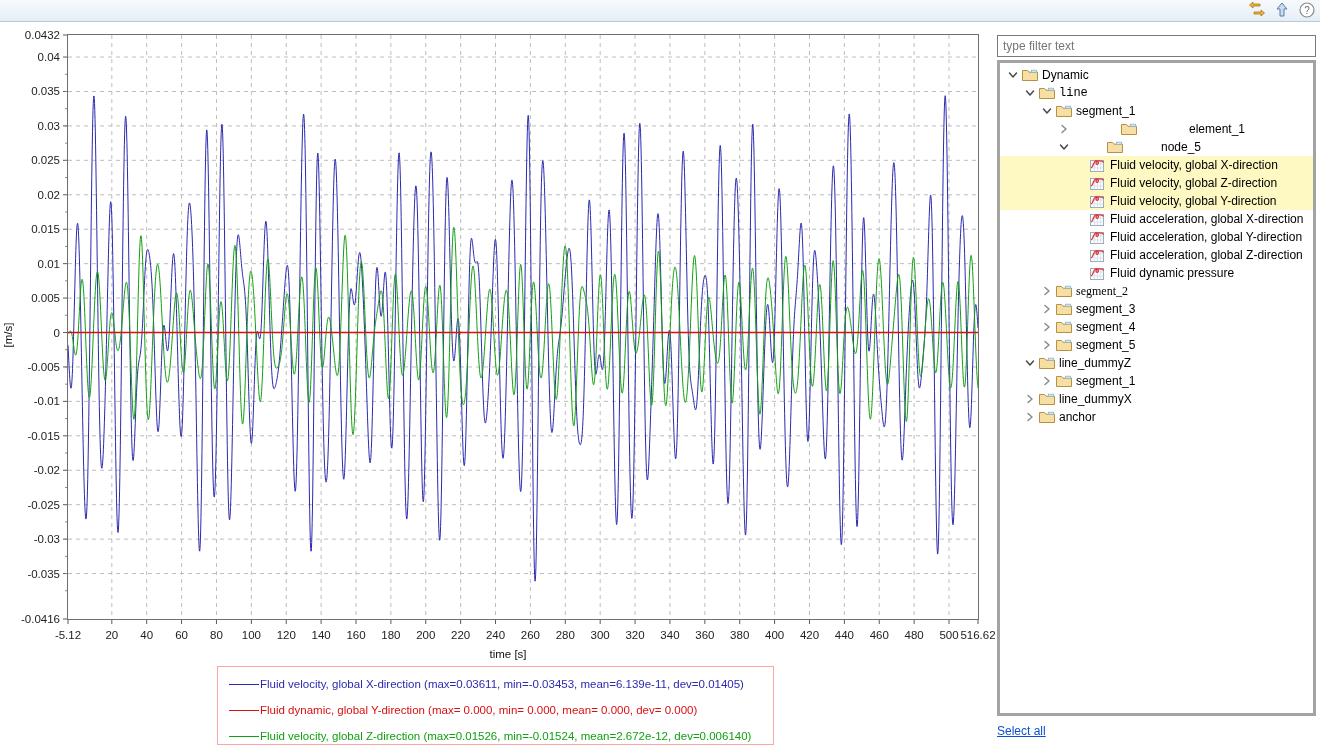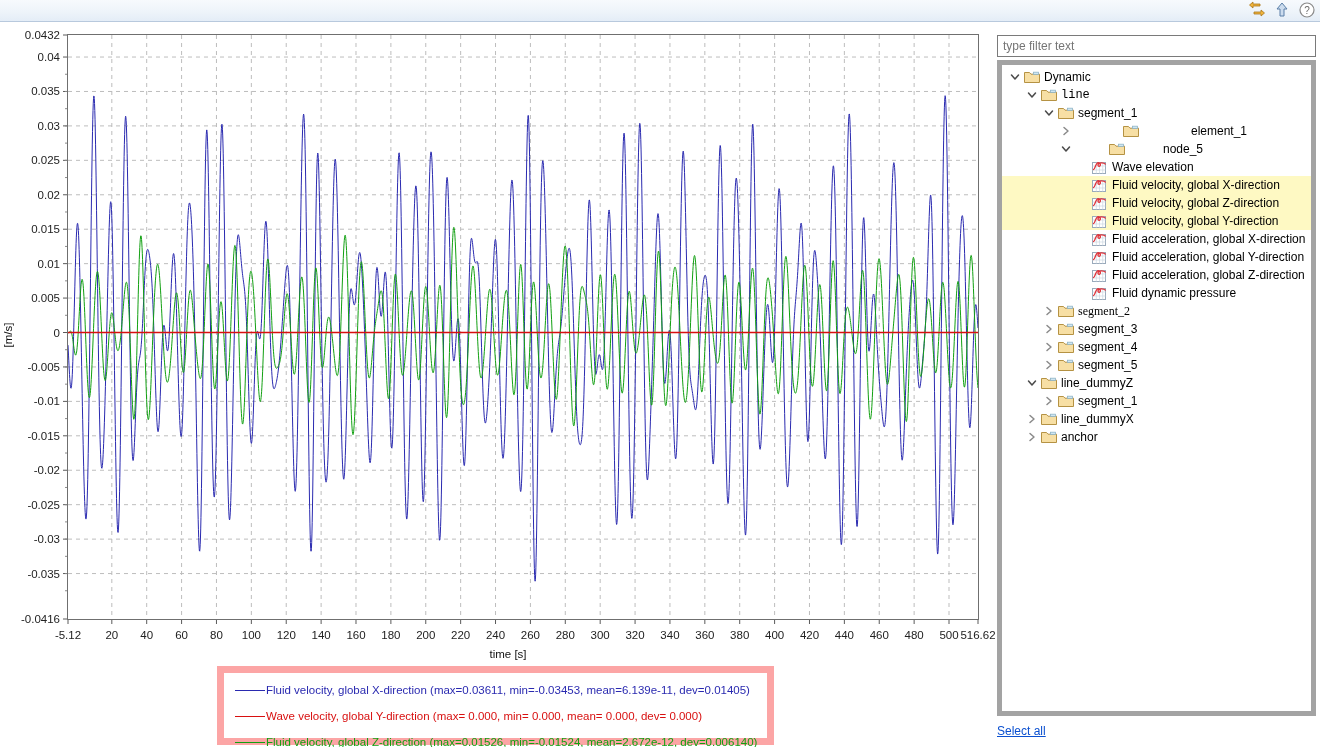--- a/index.html
+++ b/index.html
@@ -42,21 +42,21 @@
   }
   .axis-title {
     font-size: 11.5px; fill: #111;
     font-family: "Liberation Sans", sans-serif;
   }
 
   
   #legend-box {
     position: absolute; left: 217px; top: 666px;
     width: 557px; height: 79px;
-    border: 7px solid #fca5a5;
+    border: 1px solid #fca5a5;
     background: #ffffff;
     padding: 4px 6px 0 6px;
   }
   .legend-row {
     display: flex; align-items: center;
     height: 26px;
     font-size: 11.5px;
     white-space: nowrap;
   }
   .legend-dash {
@@ -79,21 +79,21 @@
     background: #ffffff;
     font-size: 12px;
     color: #777;
     padding: 2px 5px;
     font-family: "Liberation Sans", sans-serif;
     outline: none;
   }
   #tree-box {
     position: absolute; left: 2px; top: 38px;
     width: 319px; height: 656px;
-    border: 5px solid #a3a3a3;
+    border: 3px solid #a3a3a3;
     background: #ffffff;
     overflow: hidden;
   }
   #tree-inner { position: relative; padding-top: 3px; }
 
   .tree-row {
     position: relative;
     height: 18px;
     display: flex; align-items: center;
     font-size: 12px;
@@ -323,21 +323,21 @@
   </svg>
 </div>
 
 <div id="legend-box">
   <div class="legend-row">
     <span class="legend-dash" style="border-top-color: rgb(42, 42, 176);"></span>
     <span style="color: rgb(42, 42, 176);">Fluid velocity, global X-direction (max=0.03611, min=-0.03453, mean=6.139e-11, dev=0.01405)</span>
   </div>
   <div class="legend-row">
     <span class="legend-dash" style="border-top-color: rgb(216, 16, 16);"></span>
-    <span style="color: rgb(216, 16, 16);">Wave velocity, global Y-direction (max= 0.000, min= 0.000, mean= 0.000, dev= 0.000)</span>
+    <span style="color: rgb(216, 16, 16);">Fluid dynamic, global Y-direction (max= 0.000, min= 0.000, mean= 0.000, dev= 0.000)</span>
   </div>
   <div class="legend-row">
     <span class="legend-dash" style="border-top-color: rgb(17, 160, 17);"></span>
     <span style="color: rgb(17, 160, 17);">Fluid velocity, global Z-direction (max=0.01526, min=-0.01524, mean=2.672e-12, dev=0.006140)</span>
   </div>
 </div>
 
 <div id="right-panel">
   <input id="filter-input" type="text" placeholder="type filter text" style="">
   <div id="tree-box">
@@ -405,154 +405,137 @@
             </svg>
           </span>
           <span class="ticon">
             <svg width="16" height="14" viewBox="0 0 16 14">
   <path d="M0.5 2.5 L5.5 2.5 L7 4.2 L15.5 4.2 L15.5 12.5 L0.5 12.5 Z" fill="#f7dfa4" stroke="#b59243" stroke-width="1" stroke-linejoin="round"></path>
   <rect x="9.5" y="2.2" width="5" height="2.2" fill="#cfe6f2" stroke="#8fb4c6" stroke-width="0.8"></rect>
 </svg>
           </span>
           <span class="tlabel">node_5</span>
         </div>
-        <div class="tree-row" style="padding-left: 73px;">
+        <div class="tree-row sel" style="padding-left: 73px;">
           <span class="tw-spacer"></span>
           <span class="ticon">
             <svg width="15" height="15" viewBox="0 0 15 15">
   <rect x="0.5" y="2.5" width="13" height="11" fill="#ffffff" stroke="#9aaabb" stroke-width="1"></rect>
   <g stroke="#cdd8e2" stroke-width="0.7">
     <line x1="4.3" y1="2.5" x2="4.3" y2="13.5"></line>
                 <line x1="7.5" y1="2.5" x2="7.5" y2="13.5"></line>
     <line x1="10.7" y1="2.5" x2="10.7" y2="13.5"></line>
     <line x1="0.5" y1="6" x2="13.5" y2="6"></line>
                 <line x1="0.5" y1="10" x2="13.5" y2="10"></line>
   </g>
   <path d="M1.5 9.5 C3.2 9.8 3.3 2.6 6.3 2.6 C8.6 2.6 9.1 6.0 7.3 6.3 C5.9 6.5 5.4 4.6 6.8 3.6 C8.4 2.4 11.5 2.6 13.2 4.0" fill="none" stroke="#e0333a" stroke-width="1.3" stroke-linecap="round"></path>
 </svg>
           </span>
-          <span class="tlabel">Wave elevation</span>
+          <span class="tlabel">Fluid velocity, global X-direction</span>
         </div>
         <div class="tree-row sel" style="padding-left: 73px;">
           <span class="tw-spacer"></span>
           <span class="ticon">
             <svg width="15" height="15" viewBox="0 0 15 15">
   <rect x="0.5" y="2.5" width="13" height="11" fill="#ffffff" stroke="#9aaabb" stroke-width="1"></rect>
   <g stroke="#cdd8e2" stroke-width="0.7">
     <line x1="4.3" y1="2.5" x2="4.3" y2="13.5"></line>
                 <line x1="7.5" y1="2.5" x2="7.5" y2="13.5"></line>
     <line x1="10.7" y1="2.5" x2="10.7" y2="13.5"></line>
     <line x1="0.5" y1="6" x2="13.5" y2="6"></line>
                 <line x1="0.5" y1="10" x2="13.5" y2="10"></line>
   </g>
   <path d="M1.5 9.5 C3.2 9.8 3.3 2.6 6.3 2.6 C8.6 2.6 9.1 6.0 7.3 6.3 C5.9 6.5 5.4 4.6 6.8 3.6 C8.4 2.4 11.5 2.6 13.2 4.0" fill="none" stroke="#e0333a" stroke-width="1.3" stroke-linecap="round"></path>
 </svg>
           </span>
-          <span class="tlabel">Fluid velocity, global X-direction</span>
+          <span class="tlabel">Fluid velocity, global Z-direction</span>
         </div>
         <div class="tree-row sel" style="padding-left: 73px;">
           <span class="tw-spacer"></span>
           <span class="ticon">
             <svg width="15" height="15" viewBox="0 0 15 15">
   <rect x="0.5" y="2.5" width="13" height="11" fill="#ffffff" stroke="#9aaabb" stroke-width="1"></rect>
   <g stroke="#cdd8e2" stroke-width="0.7">
     <line x1="4.3" y1="2.5" x2="4.3" y2="13.5"></line>
                 <line x1="7.5" y1="2.5" x2="7.5" y2="13.5"></line>
     <line x1="10.7" y1="2.5" x2="10.7" y2="13.5"></line>
     <line x1="0.5" y1="6" x2="13.5" y2="6"></line>
                 <line x1="0.5" y1="10" x2="13.5" y2="10"></line>
   </g>
   <path d="M1.5 9.5 C3.2 9.8 3.3 2.6 6.3 2.6 C8.6 2.6 9.1 6.0 7.3 6.3 C5.9 6.5 5.4 4.6 6.8 3.6 C8.4 2.4 11.5 2.6 13.2 4.0" fill="none" stroke="#e0333a" stroke-width="1.3" stroke-linecap="round"></path>
 </svg>
           </span>
-          <span class="tlabel">Fluid velocity, global Z-direction</span>
-        </div>
-        <div class="tree-row sel" style="padding-left: 73px;">
+          <span class="tlabel">Fluid velocity, global Y-direction</span>
+        </div>
+        <div class="tree-row" style="padding-left: 73px;">
           <span class="tw-spacer"></span>
           <span class="ticon">
             <svg width="15" height="15" viewBox="0 0 15 15">
   <rect x="0.5" y="2.5" width="13" height="11" fill="#ffffff" stroke="#9aaabb" stroke-width="1"></rect>
   <g stroke="#cdd8e2" stroke-width="0.7">
     <line x1="4.3" y1="2.5" x2="4.3" y2="13.5"></line>
                 <line x1="7.5" y1="2.5" x2="7.5" y2="13.5"></line>
     <line x1="10.7" y1="2.5" x2="10.7" y2="13.5"></line>
     <line x1="0.5" y1="6" x2="13.5" y2="6"></line>
                 <line x1="0.5" y1="10" x2="13.5" y2="10"></line>
   </g>
   <path d="M1.5 9.5 C3.2 9.8 3.3 2.6 6.3 2.6 C8.6 2.6 9.1 6.0 7.3 6.3 C5.9 6.5 5.4 4.6 6.8 3.6 C8.4 2.4 11.5 2.6 13.2 4.0" fill="none" stroke="#e0333a" stroke-width="1.3" stroke-linecap="round"></path>
 </svg>
           </span>
-          <span class="tlabel">Fluid velocity, global Y-direction</span>
+          <span class="tlabel">Fluid acceleration, global X-direction</span>
         </div>
         <div class="tree-row" style="padding-left: 73px;">
           <span class="tw-spacer"></span>
           <span class="ticon">
             <svg width="15" height="15" viewBox="0 0 15 15">
   <rect x="0.5" y="2.5" width="13" height="11" fill="#ffffff" stroke="#9aaabb" stroke-width="1"></rect>
   <g stroke="#cdd8e2" stroke-width="0.7">
     <line x1="4.3" y1="2.5" x2="4.3" y2="13.5"></line>
                 <line x1="7.5" y1="2.5" x2="7.5" y2="13.5"></line>
     <line x1="10.7" y1="2.5" x2="10.7" y2="13.5"></line>
     <line x1="0.5" y1="6" x2="13.5" y2="6"></line>
                 <line x1="0.5" y1="10" x2="13.5" y2="10"></line>
   </g>
   <path d="M1.5 9.5 C3.2 9.8 3.3 2.6 6.3 2.6 C8.6 2.6 9.1 6.0 7.3 6.3 C5.9 6.5 5.4 4.6 6.8 3.6 C8.4 2.4 11.5 2.6 13.2 4.0" fill="none" stroke="#e0333a" stroke-width="1.3" stroke-linecap="round"></path>
 </svg>
           </span>
-          <span class="tlabel">Fluid acceleration, global X-direction</span>
+          <span class="tlabel">Fluid acceleration, global Y-direction</span>
         </div>
         <div class="tree-row" style="padding-left: 73px;">
           <span class="tw-spacer"></span>
           <span class="ticon">
             <svg width="15" height="15" viewBox="0 0 15 15">
   <rect x="0.5" y="2.5" width="13" height="11" fill="#ffffff" stroke="#9aaabb" stroke-width="1"></rect>
   <g stroke="#cdd8e2" stroke-width="0.7">
     <line x1="4.3" y1="2.5" x2="4.3" y2="13.5"></line>
                 <line x1="7.5" y1="2.5" x2="7.5" y2="13.5"></line>
     <line x1="10.7" y1="2.5" x2="10.7" y2="13.5"></line>
     <line x1="0.5" y1="6" x2="13.5" y2="6"></line>
                 <line x1="0.5" y1="10" x2="13.5" y2="10"></line>
   </g>
   <path d="M1.5 9.5 C3.2 9.8 3.3 2.6 6.3 2.6 C8.6 2.6 9.1 6.0 7.3 6.3 C5.9 6.5 5.4 4.6 6.8 3.6 C8.4 2.4 11.5 2.6 13.2 4.0" fill="none" stroke="#e0333a" stroke-width="1.3" stroke-linecap="round"></path>
 </svg>
           </span>
-          <span class="tlabel">Fluid acceleration, global Y-direction</span>
+          <span class="tlabel">Fluid acceleration, global Z-direction</span>
         </div>
         <div class="tree-row" style="padding-left: 73px;">
           <span class="tw-spacer"></span>
           <span class="ticon">
             <svg width="15" height="15" viewBox="0 0 15 15">
   <rect x="0.5" y="2.5" width="13" height="11" fill="#ffffff" stroke="#9aaabb" stroke-width="1"></rect>
   <g stroke="#cdd8e2" stroke-width="0.7">
     <line x1="4.3" y1="2.5" x2="4.3" y2="13.5"></line>
                 <line x1="7.5" y1="2.5" x2="7.5" y2="13.5"></line>
     <line x1="10.7" y1="2.5" x2="10.7" y2="13.5"></line>
     <line x1="0.5" y1="6" x2="13.5" y2="6"></line>
                 <line x1="0.5" y1="10" x2="13.5" y2="10"></line>
   </g>
   <path d="M1.5 9.5 C3.2 9.8 3.3 2.6 6.3 2.6 C8.6 2.6 9.1 6.0 7.3 6.3 C5.9 6.5 5.4 4.6 6.8 3.6 C8.4 2.4 11.5 2.6 13.2 4.0" fill="none" stroke="#e0333a" stroke-width="1.3" stroke-linecap="round"></path>
 </svg>
           </span>
-          <span class="tlabel">Fluid acceleration, global Z-direction</span>
-        </div>
-        <div class="tree-row" style="padding-left: 73px;">
-          <span class="tw-spacer"></span>
-          <span class="ticon">
-            <svg width="15" height="15" viewBox="0 0 15 15">
-  <rect x="0.5" y="2.5" width="13" height="11" fill="#ffffff" stroke="#9aaabb" stroke-width="1"></rect>
-  <g stroke="#cdd8e2" stroke-width="0.7">
-    <line x1="4.3" y1="2.5" x2="4.3" y2="13.5"></line>
-                <line x1="7.5" y1="2.5" x2="7.5" y2="13.5"></line>
-    <line x1="10.7" y1="2.5" x2="10.7" y2="13.5"></line>
-    <line x1="0.5" y1="6" x2="13.5" y2="6"></line>
-                <line x1="0.5" y1="10" x2="13.5" y2="10"></line>
-  </g>
-  <path d="M1.5 9.5 C3.2 9.8 3.3 2.6 6.3 2.6 C8.6 2.6 9.1 6.0 7.3 6.3 C5.9 6.5 5.4 4.6 6.8 3.6 C8.4 2.4 11.5 2.6 13.2 4.0" fill="none" stroke="#e0333a" stroke-width="1.3" stroke-linecap="round"></path>
-</svg>
-          </span>
           <span class="tlabel">Fluid dynamic pressure</span>
         </div>
         <div class="tree-row" style="padding-left: 39px; font-family: Liberation Serif, serif;">
           <span class="twisty">
             <svg width="10" height="10" viewBox="0 0 10 10">
   <path d="M3 1.5 L7 5 L3 8.5" fill="none" stroke="#8a8a8a" stroke-width="1.5" stroke-linecap="round" stroke-linejoin="round"></path>
             </svg>
           </span>
           <span class="ticon">
             <svg width="16" height="14" viewBox="0 0 16 14">

